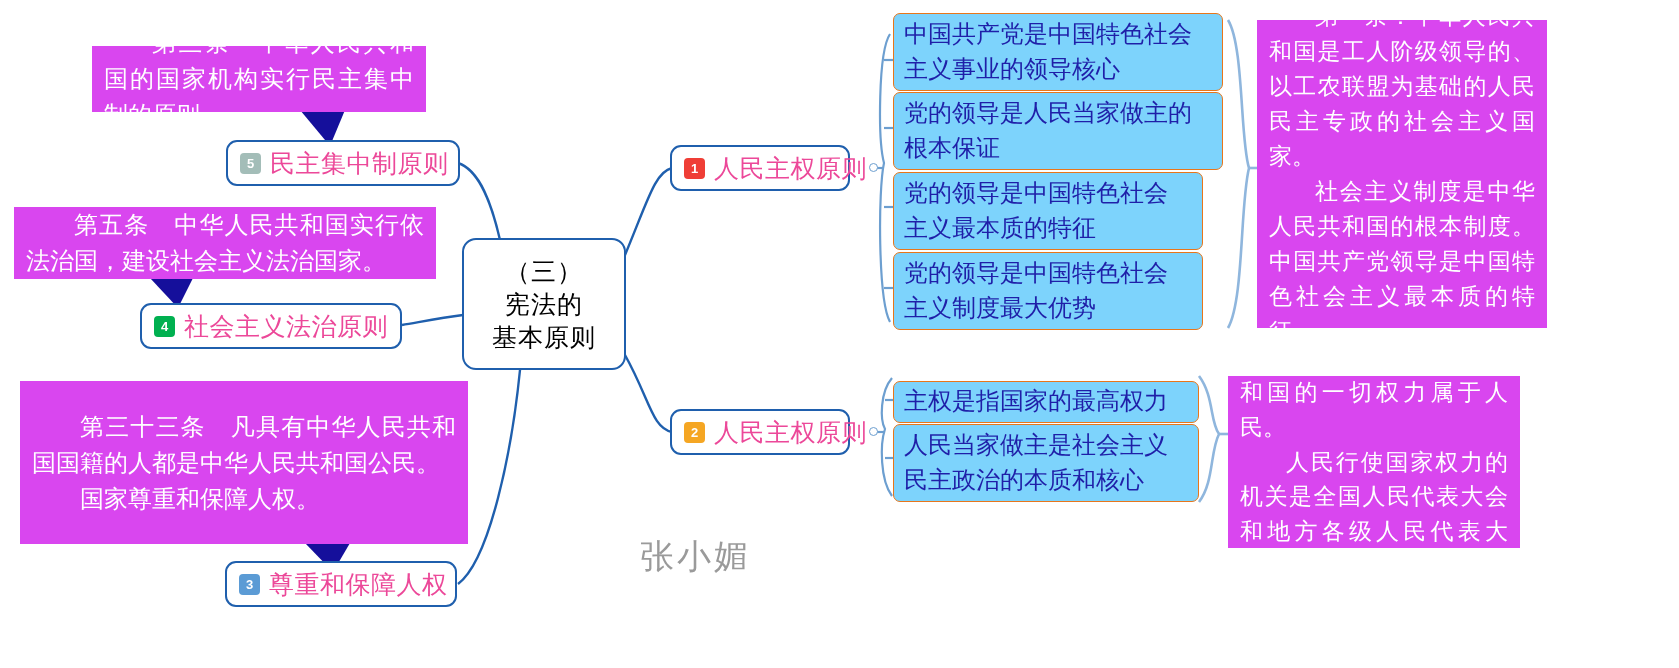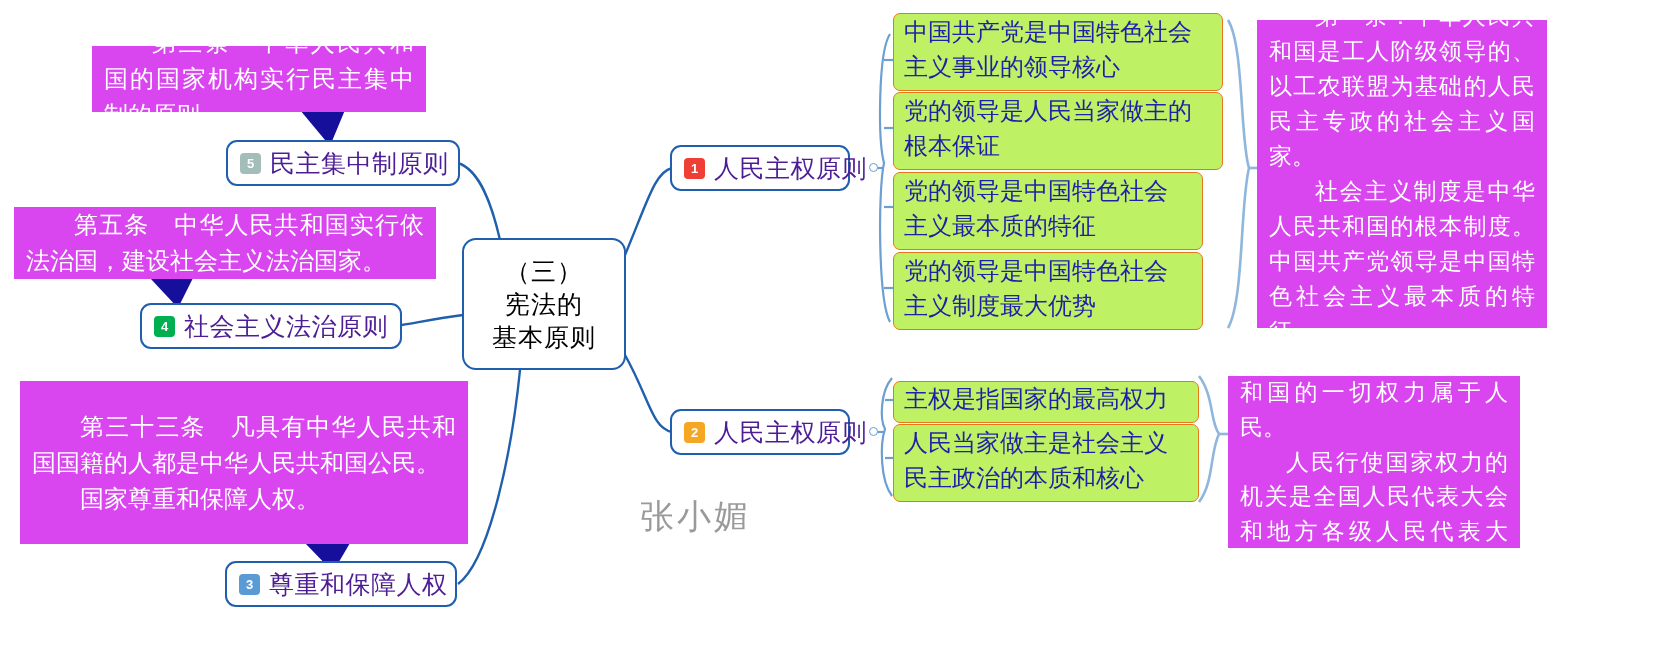--- a/index.html
+++ b/index.html
@@ -52,21 +52,21 @@
   
   .branch {
     border: 2.2px solid #1F5FAD;
     border-radius: 11px;
     background: #ffffff;
     padding: 0 12px;
     gap: 9px;
     white-space: nowrap;
   }
   .branch .label {
-    color: #4c1d95;
+    color: #ec4899;
     font-size: 25px;
     line-height: 1;
     letter-spacing: 0.5px;
     text-align: center;
   }
   .badge {
     display: inline-flex;
     align-items: center;
     justify-content: center;
     width: 21px;
@@ -76,28 +76,27 @@
     font-size: 13px;
     font-weight: bold;
     flex: 0 0 auto;
     line-height: 1;
   }
 
   
   .detail {
     border: 1.8px solid #E8761B;
     border-radius: 7px;
-    background: #bef264;
+    background: #7dd3fc;
     color: #1F1FA8;
     font-size: 24px;
     line-height: 1.42;
     padding: 5px 10px 6px 10px;
     box-sizing: border-box;
     align-items: center;
-    font-family: Liberation Mono, monospace;
   }
   .detail .txt { display: block; }
 
   
   .note {
     background: #d946ef;
     color: #ffffff;
     font-size: 24px;
     line-height: 1.5;
     padding: 8px 12px;
@@ -281,15 +280,15 @@
   <div class="node detail" style="left:893px; top:424px; width:306px; height:78px;">
     <span>
       <span class="txt">人民当家做主是社会主义</span>
       <span class="txt">民主政治的本质和核心</span>
     </span>
   </div>
 
   <div class="handle" style="left:869px; top:163px;"></div>
   <div class="handle" style="left:869px; top:427px;"></div>
 
-  <div class="watermark" style="left:640px; top:494px;">张小媚</div>
+  <div class="watermark" style="left:640px; top:534px;">张小媚</div>
 
 </div>
 
 </body></html>

